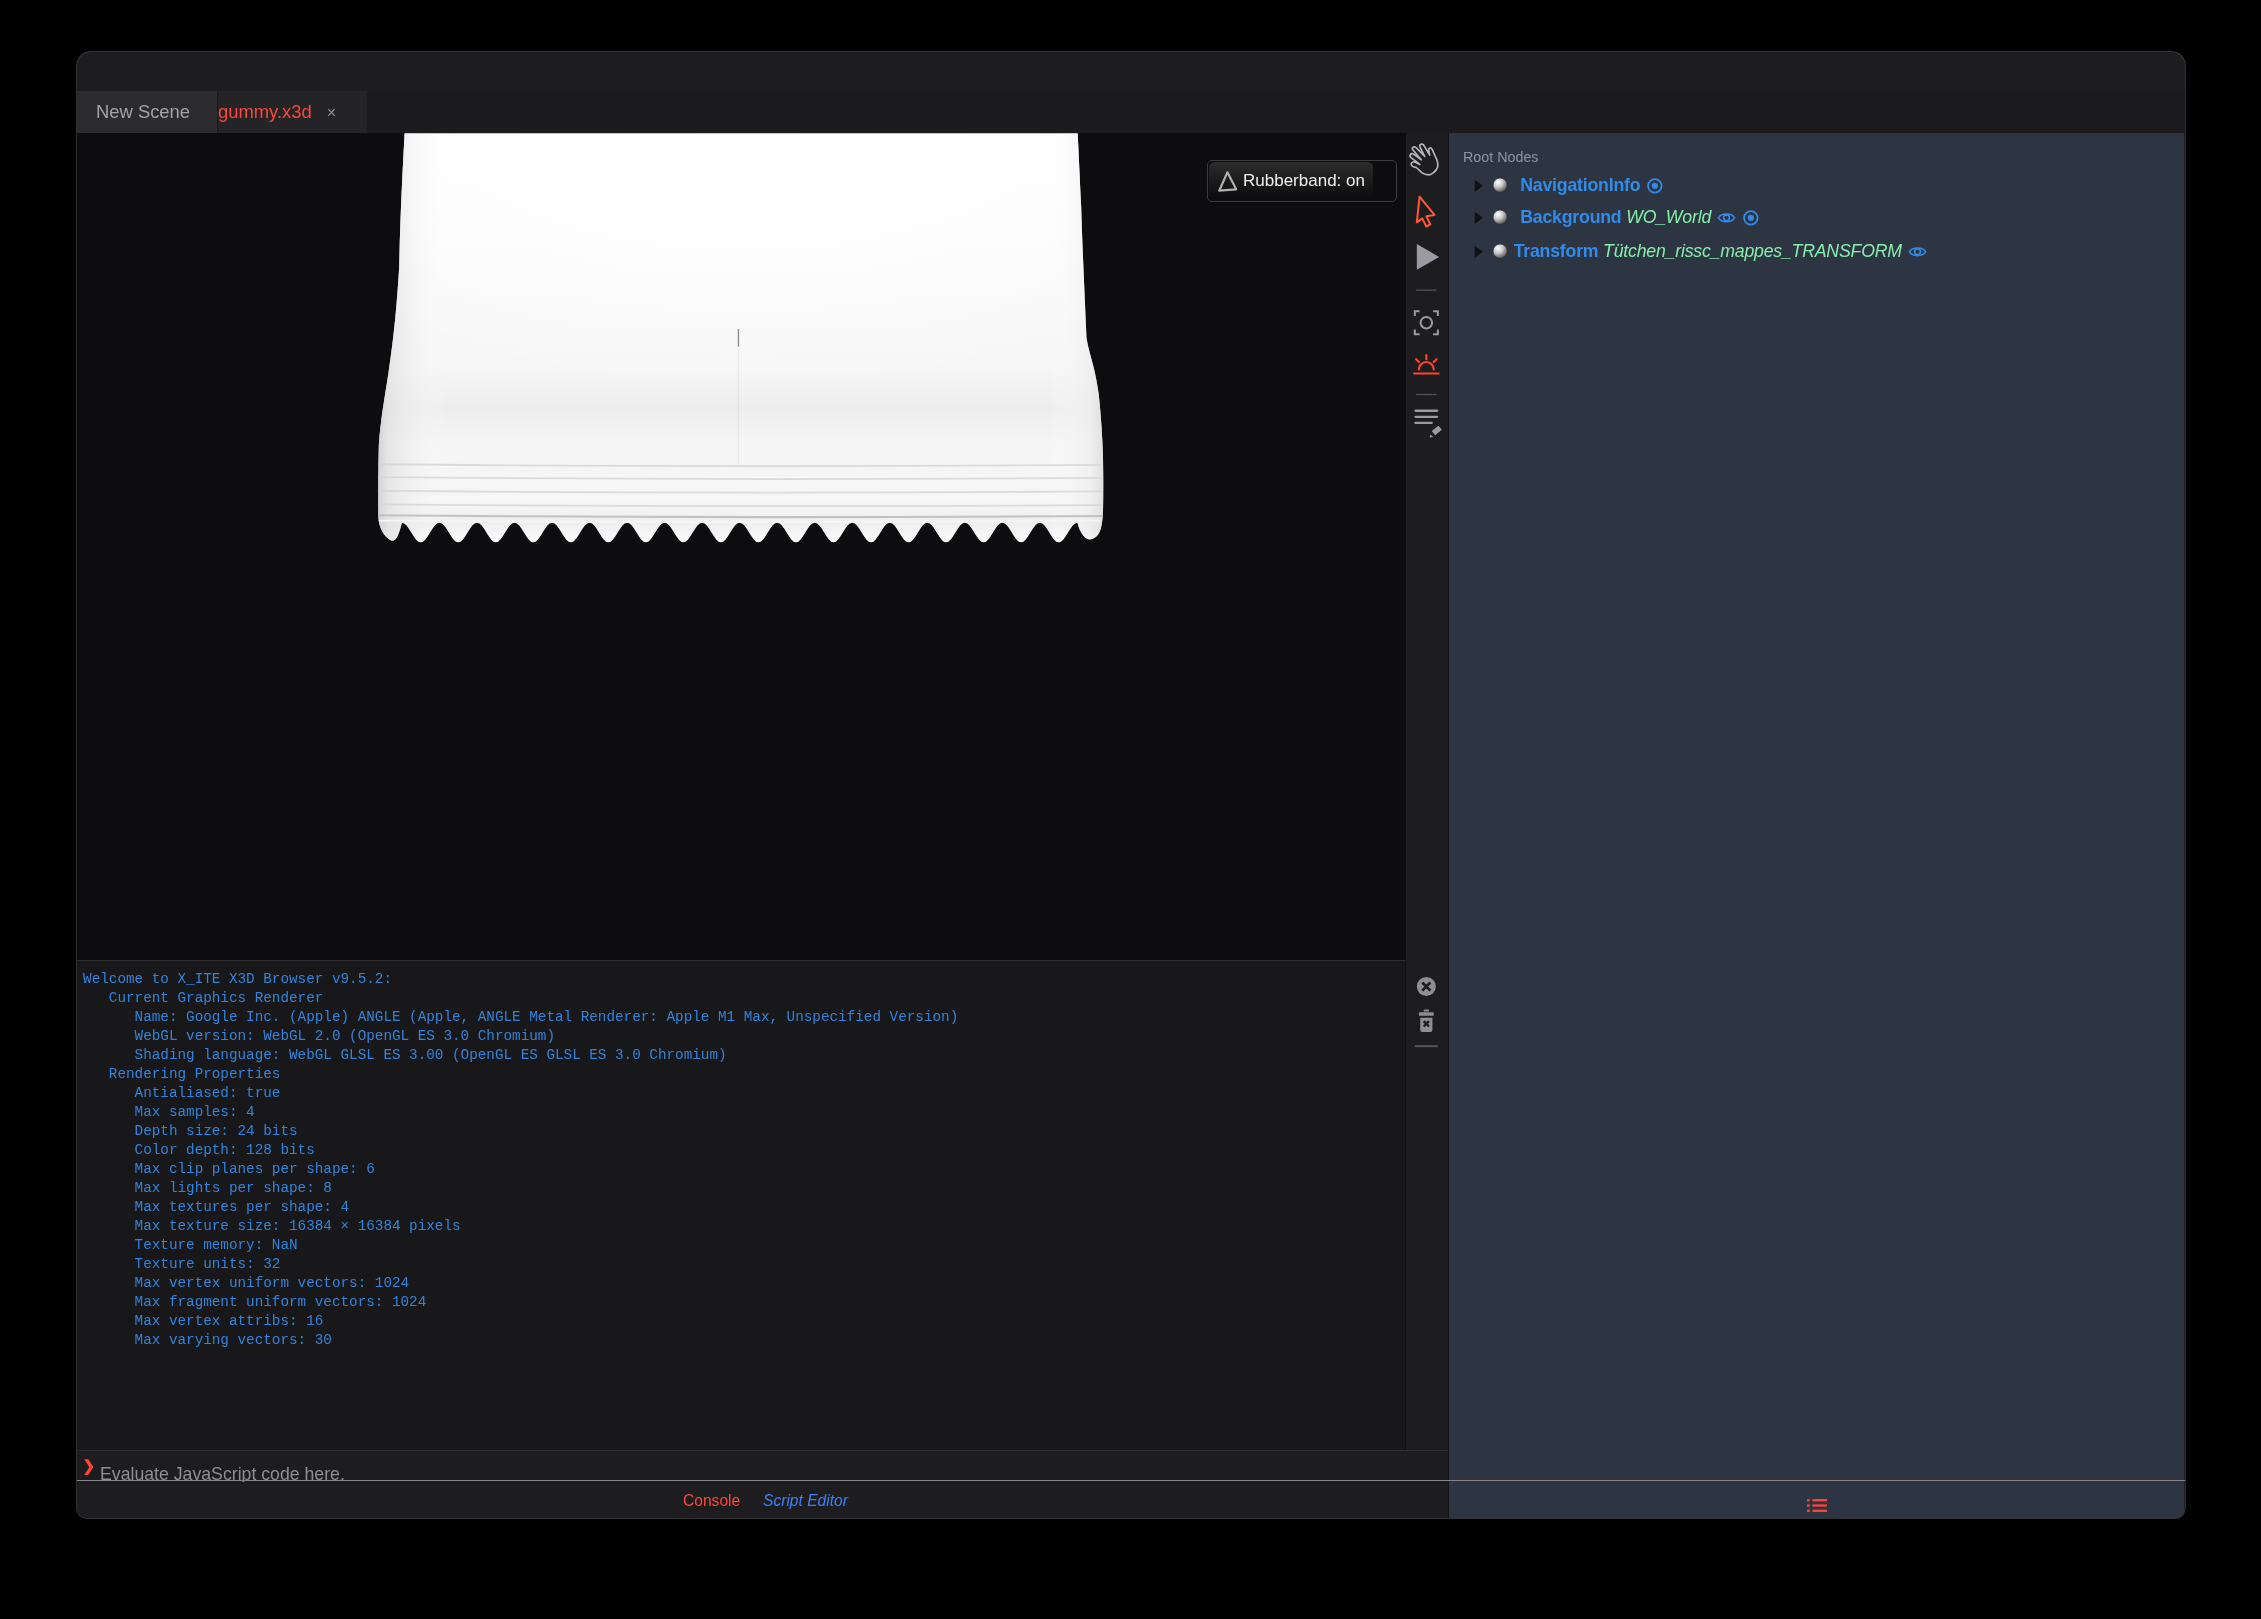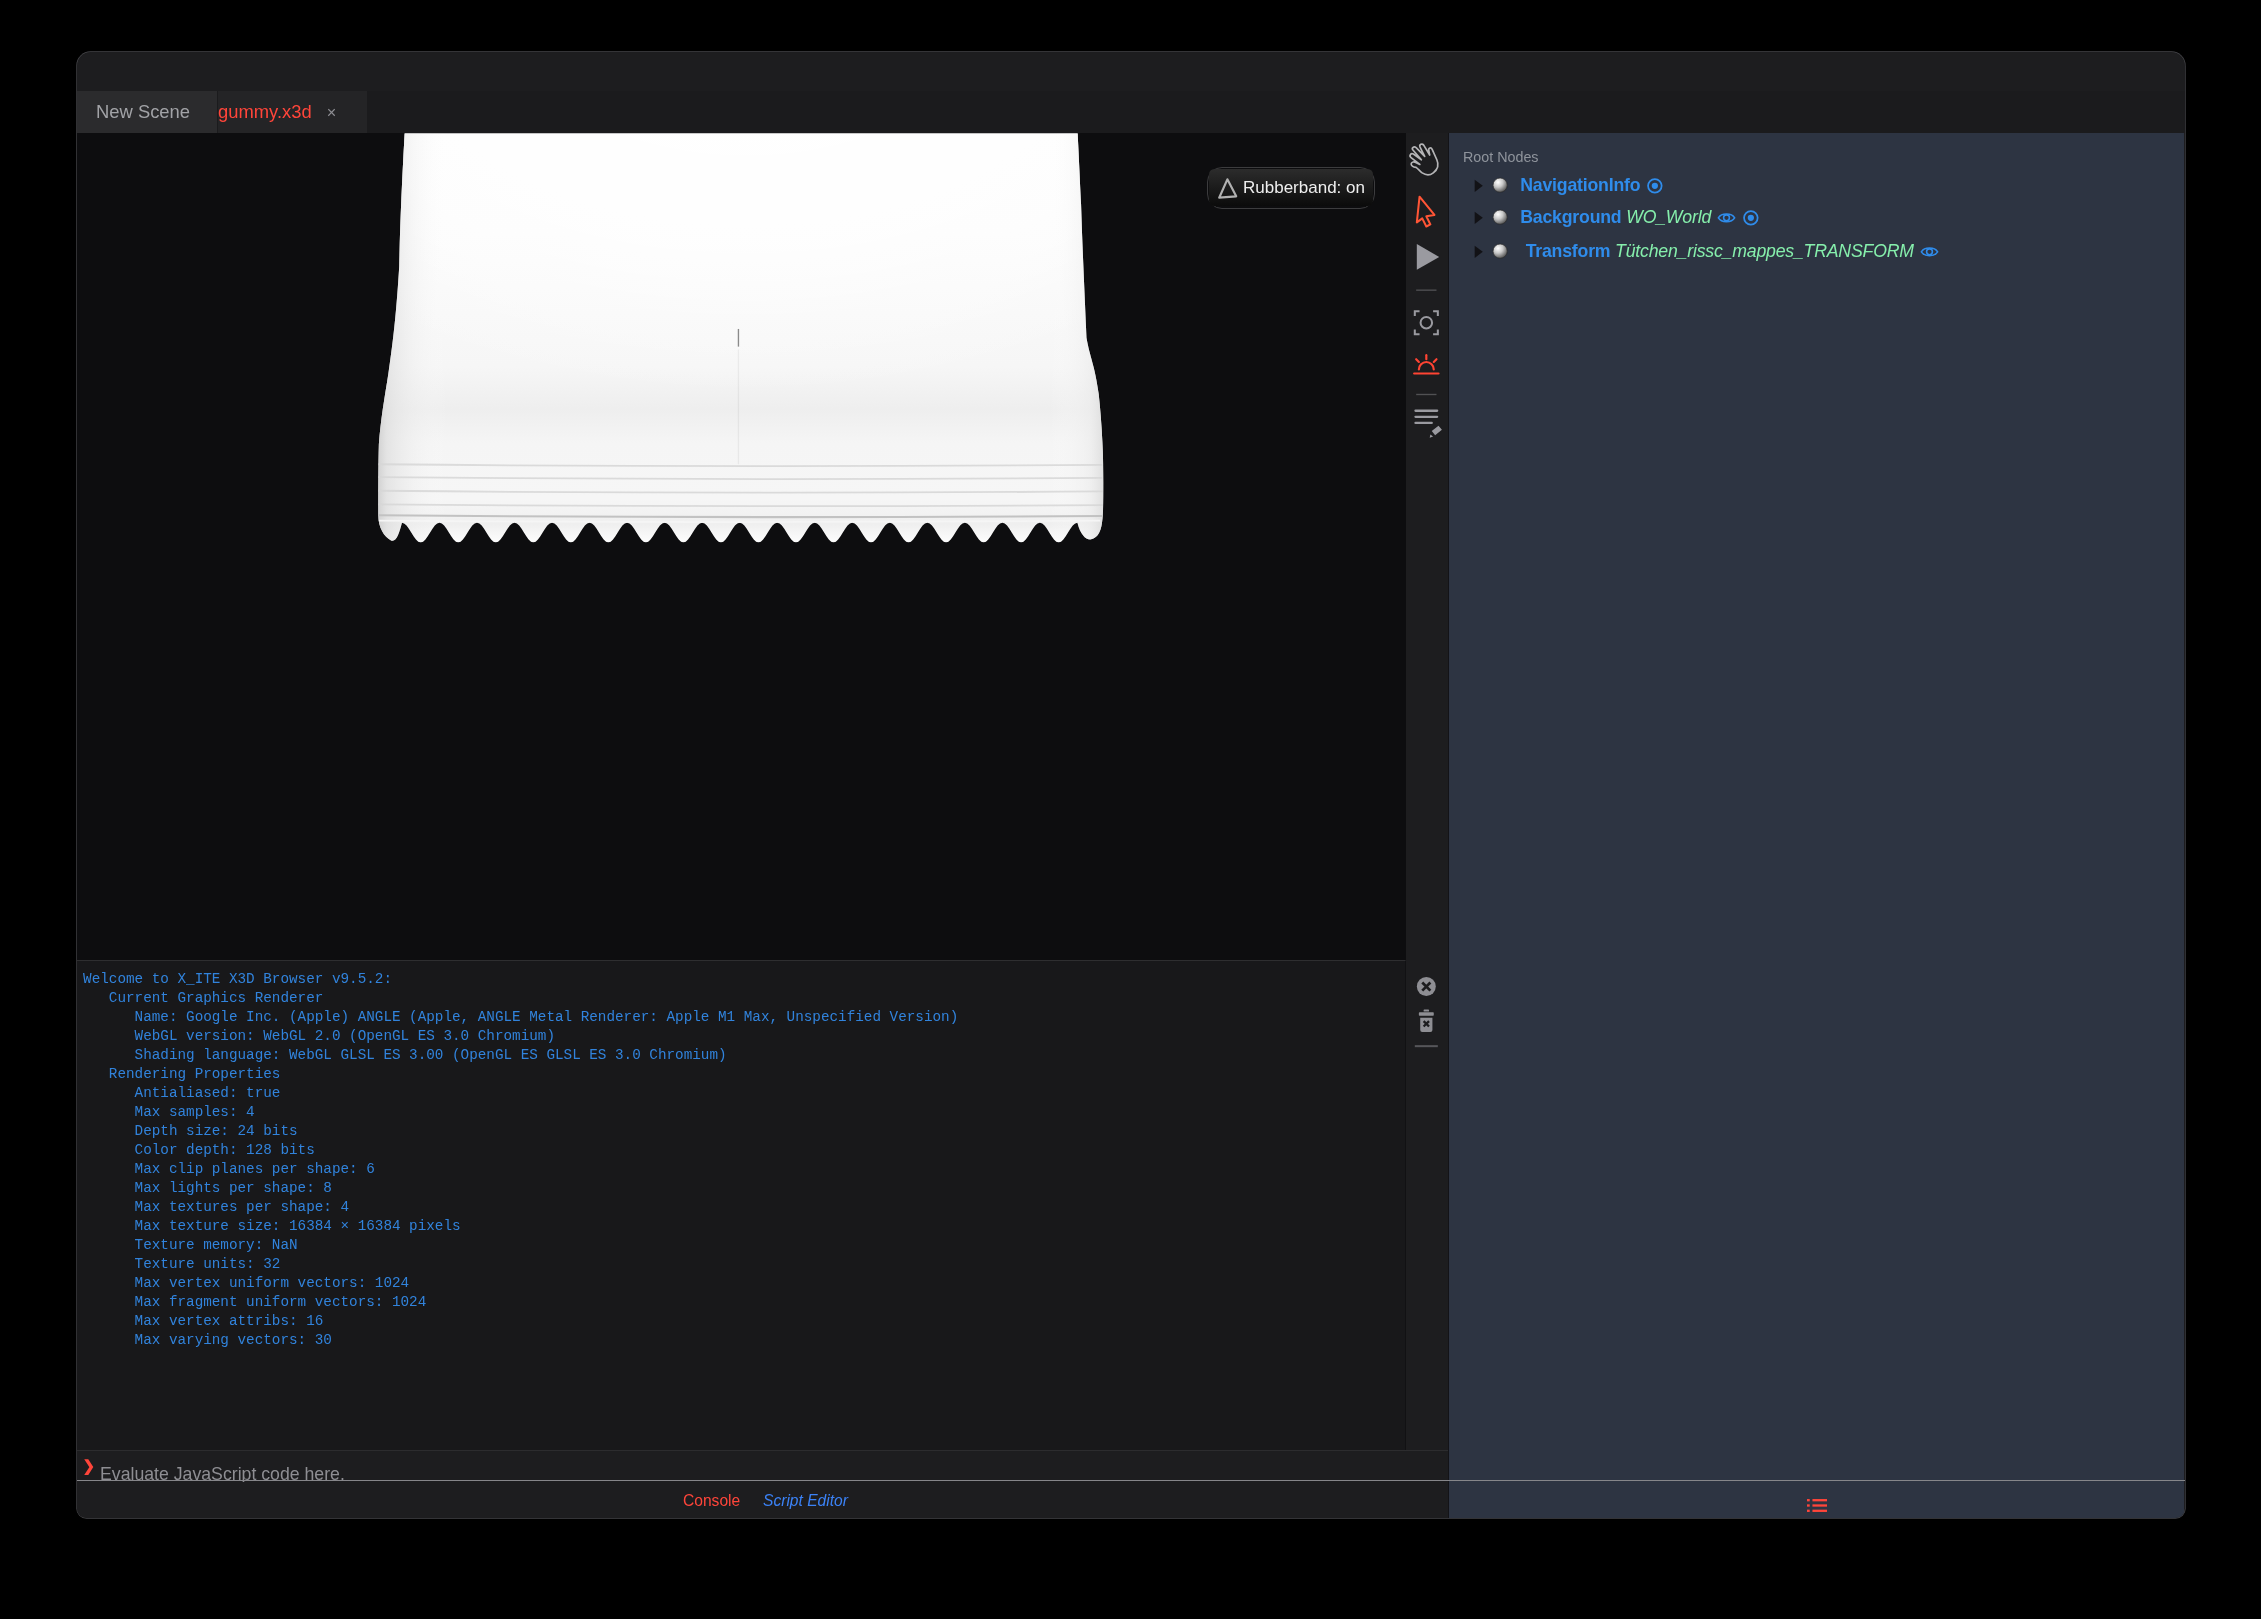--- a/index.html
+++ b/index.html
@@ -23,22 +23,22 @@
     font-size:14.3px;line-height:19px;white-space:pre;padding:8.8px 0 0 6.1px;}
   .promptrow{position:absolute;left:0;top:1398px;width:1371px;height:30px;background:#1d1d1f;border-top:1.4px solid #2c2c2e;
     font-size:17px;color:#8a8a8e;}
   .lightline{position:absolute;left:0;top:1428px;width:2108px;height:1.4px;background:#86868a;}
   .bottombar{position:absolute;left:0;top:1430px;width:1371px;height:37px;background:#1d1d1f;}
   .panel{position:absolute;left:1371px;top:81px;width:736px;height:1386px;background:#2d3442;border-left:1.4px solid #131317;}
   .rootlabel{position:absolute;left:1386px;top:97px;color:#8f949c;font-size:14.3px;}
   .trow{position:absolute;left:1397px;height:23px;display:flex;align-items:center;white-space:nowrap;}
   .trow .tname{font-weight:bold;color:#2f8ceb;font-size:17.7px;letter-spacing:-0.2px;}
   .trow .tdef{color:#86efac;font-size:17.7px;letter-spacing:-0.2px;font-style:italic;}
-  .rub-out{position:absolute;left:1130px;top:34px;width:168px;height:42px;border:1.4px solid #3c3c3e;
-    border-radius:15px;}
+  .rub-out{position:absolute;left:1130px;top:27px;width:190px;height:42px;border:1.4px solid #3c3c3e;
+    border-radius:5px;}
   .rub-in{position:absolute;left:1.4px;top:1.4px;width:164px;height:37px;border-radius:5.4px;
     background:linear-gradient(#2c2c2c,#0b0b0b);}
 </style>
 </head>
 <body>
 <div class="window">
   <div class="tabbar">
     <div class="tab1">New Scene</div>
     <div class="tab2"><span style="color:#ff453a;">gummy.x3d</span><span style="color:#8e8e93;margin-left:15px;font-size:16.3px;">×</span></div>
   </div>
@@ -218,21 +218,21 @@
         <circle cx="13" cy="13" r="4.6" fill="#2f8ceb"></circle>
       </svg>
   </div>
   <div class="trow" style="top:188px;">
     <svg width="10.2" height="13.6" viewBox="0 0 15 20">
         <path d="M1 1 L13 10 L1 19 Z" fill="#121216"></path>
       </svg>
     <svg width="16.3" height="16.3" viewBox="0 0 24 24" style="margin-left:8.2px;">
         <circle cx="12" cy="12" r="10.5" fill="url(#sph)" stroke="#2a2a2a" stroke-width="1"></circle>
       </svg>
-    <span class="tname" style="margin-left:17px;">Transform</span>
+    <span class="tname" style="margin-left:5px;">Transform</span>
       <span class="tdef">&nbsp;Tütchen_rissc_mappes_TRANSFORM</span>
     <svg width="19" height="13.6" viewBox="0 0 28 20" style="margin-left:6.1px;">
         <path d="M2 10 C 6.5 2.5 21.5 2.5 26 10 C 21.5 17.5 6.5 17.5 2 10 Z" fill="none" stroke="#2f8ceb" stroke-width="2.3"></path>
         <circle cx="14" cy="10" r="4.3" fill="none" stroke="#2f8ceb" stroke-width="2.3"></circle>
       </svg>
   </div>
   <div class="lightline"></div>
   <div class="bottombar">
     <span style="position:absolute;left:606px;top:9.5px;font-size:15.6px;color:#ff453a;">Console</span>
     <span style="position:absolute;left:686px;top:9.5px;font-size:15.6px;color:#3b82f6;font-style:italic;">Script Editor</span>

